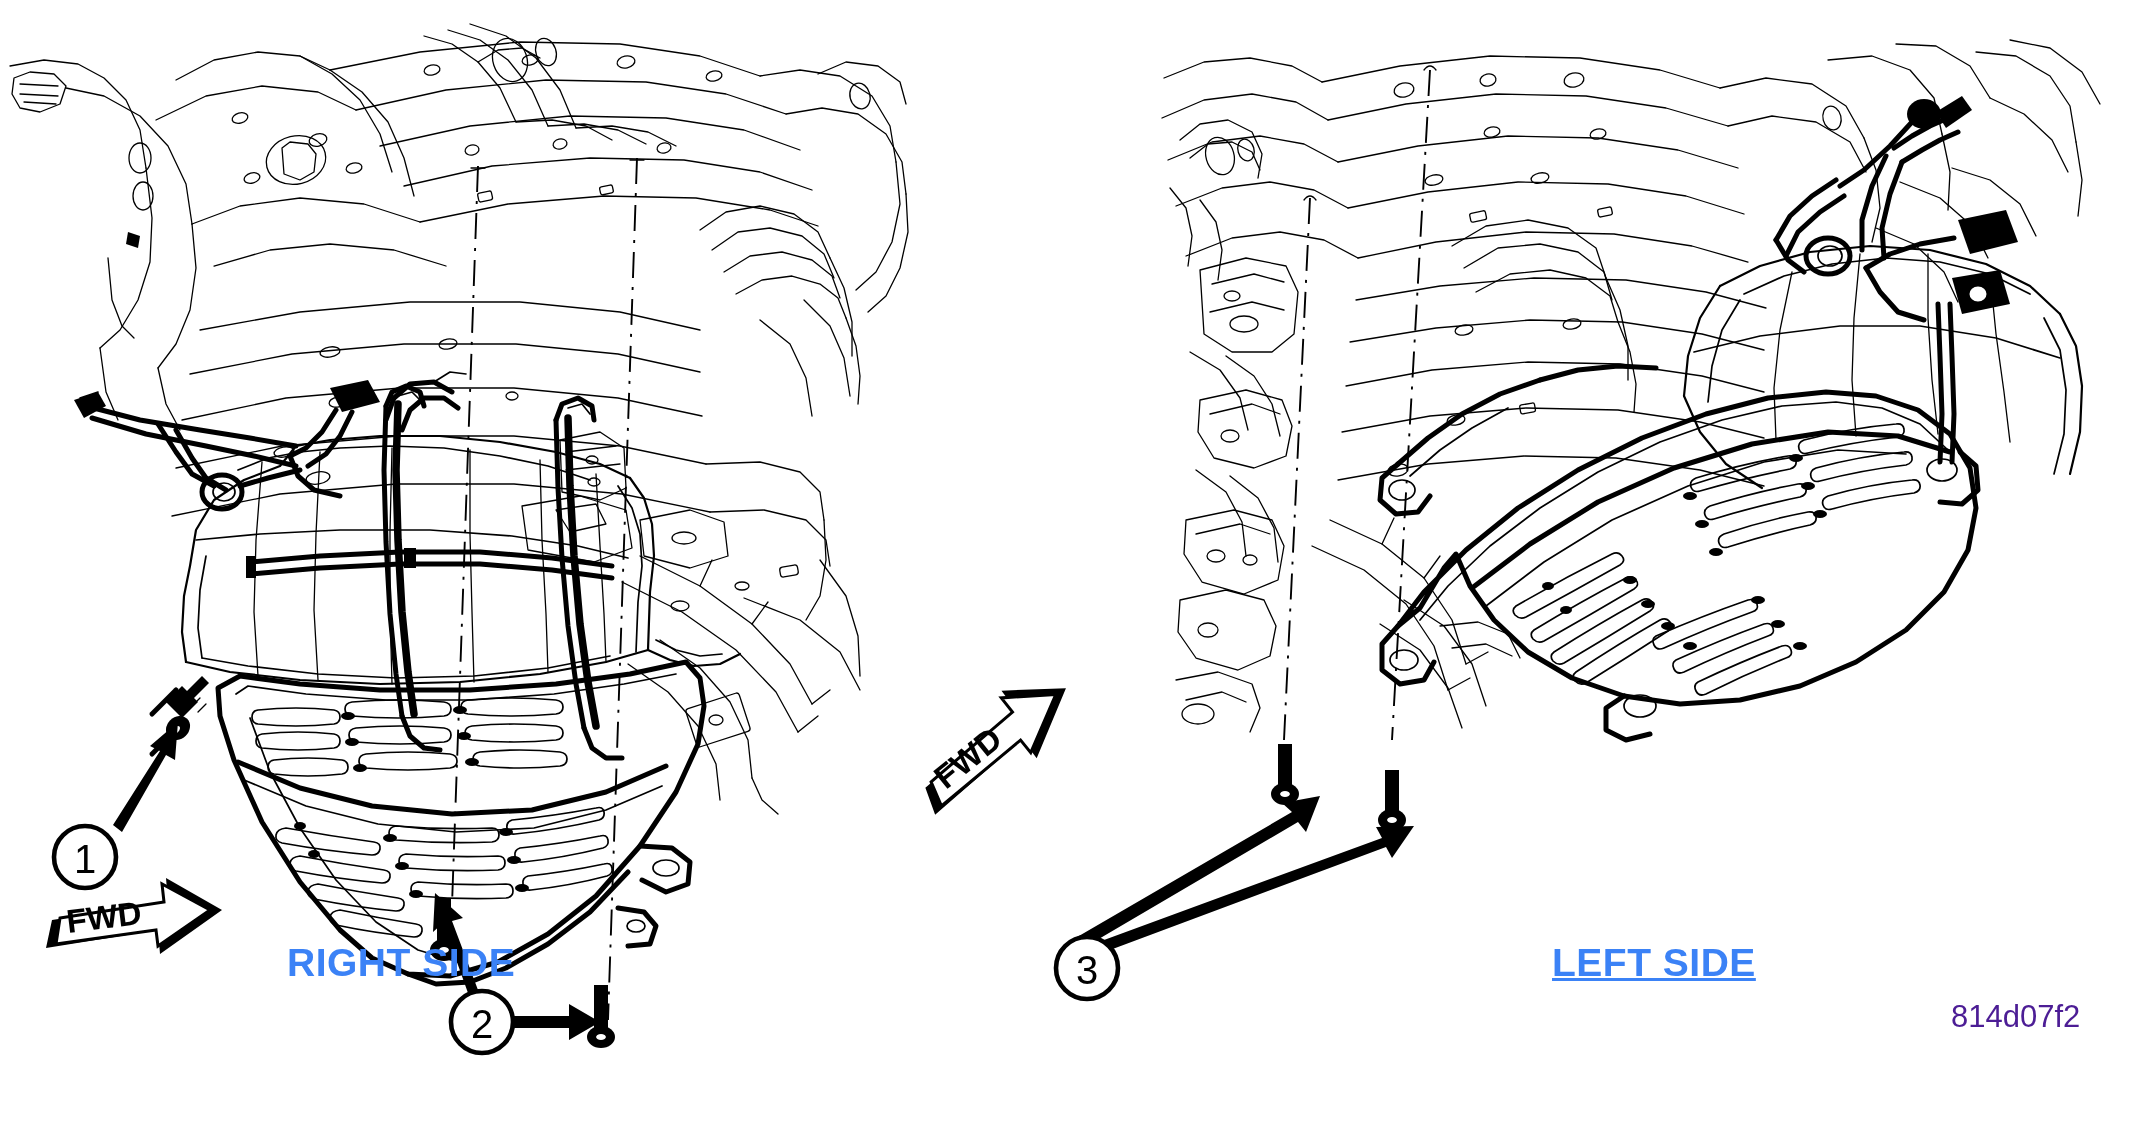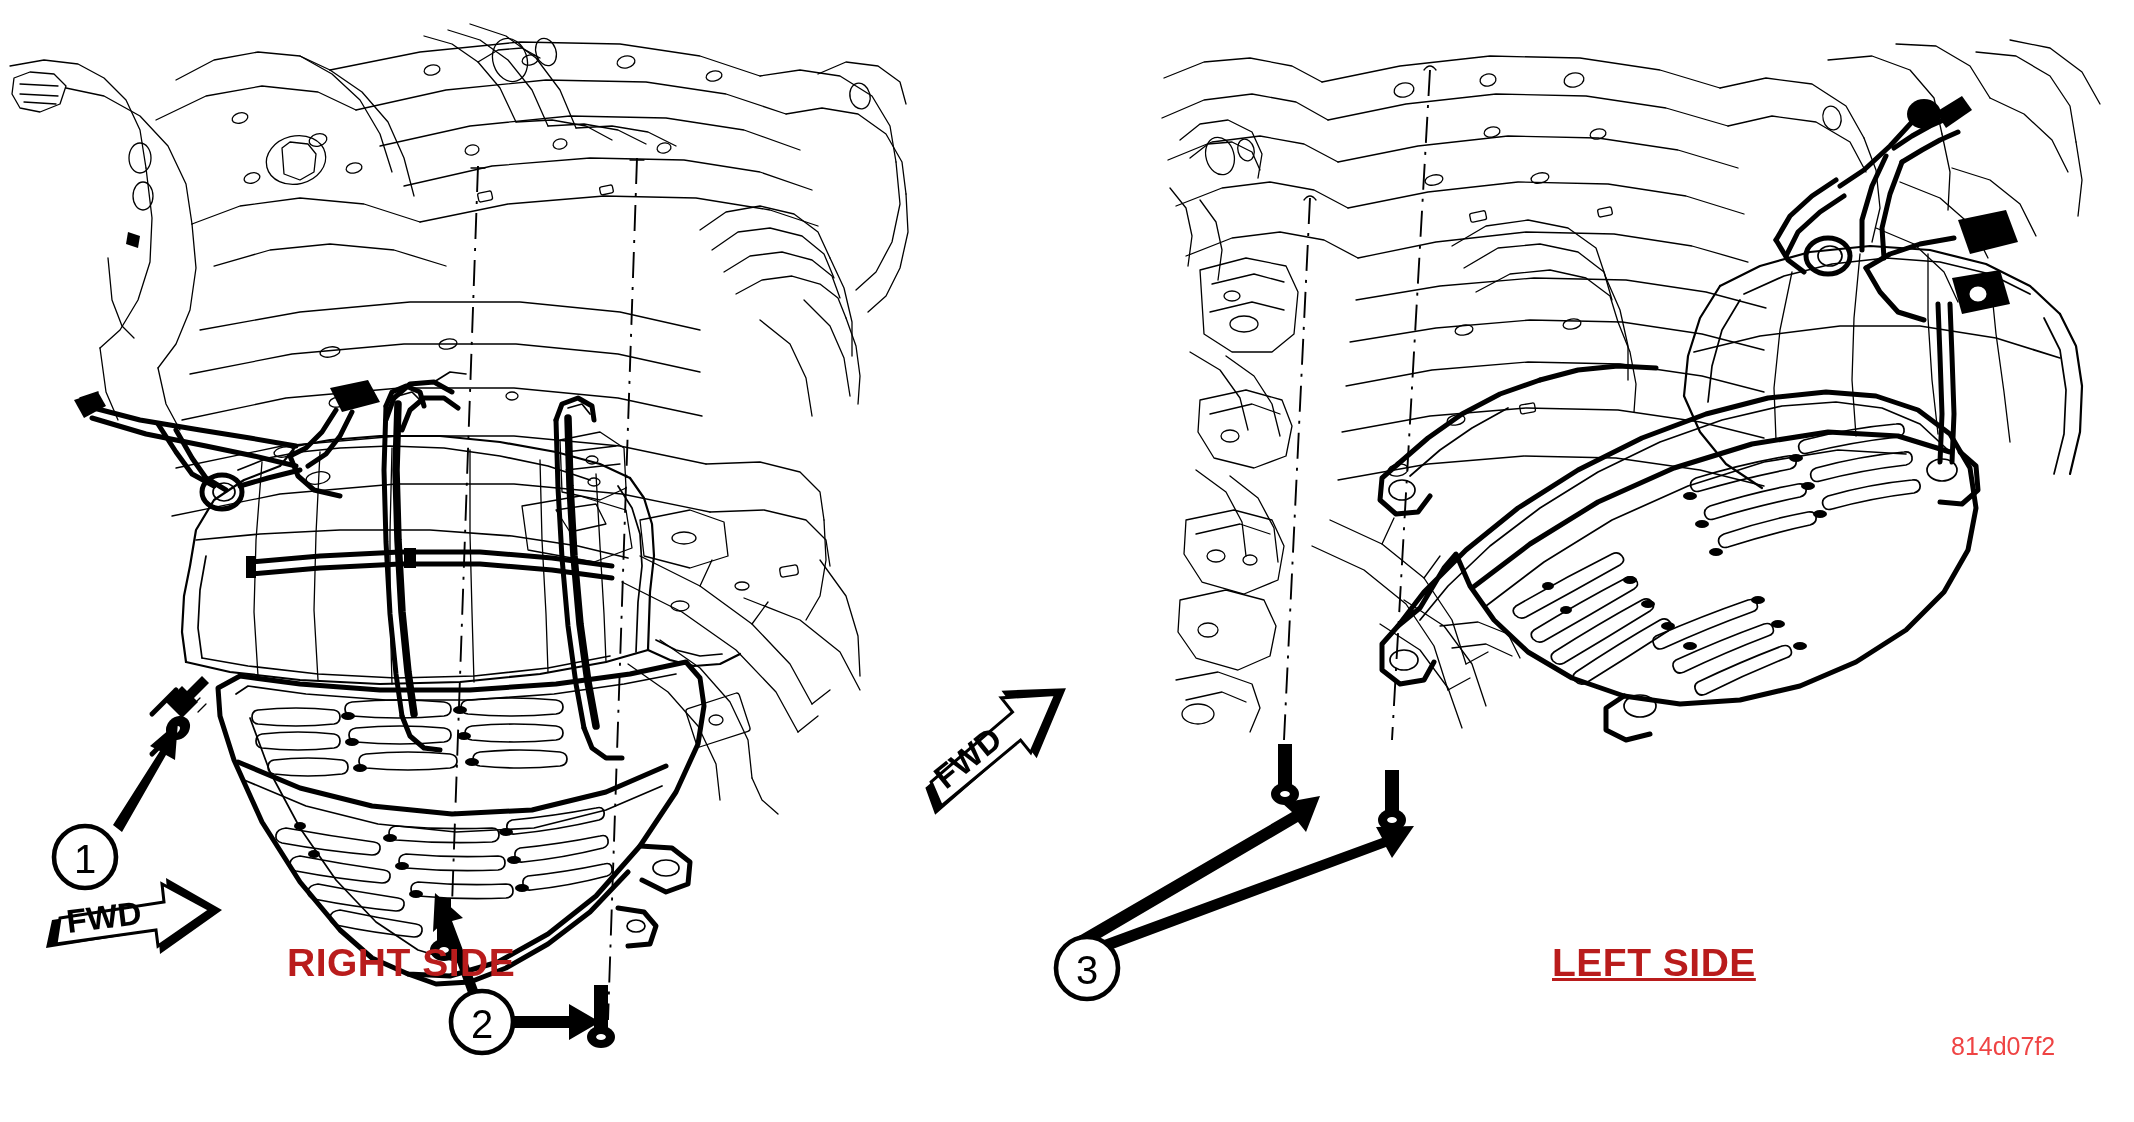--- a/index.html
+++ b/index.html
@@ -42,32 +42,32 @@
     fill: #000;
     text-anchor: middle;
     dominant-baseline: central;
   }
   .side-label {
     position: absolute;
     font-family: "Liberation Sans", sans-serif;
     font-weight: bold;
     font-size: 39px;
     letter-spacing: 0.5px;
-    color: #b91c1c;
+    color: #3b82f6;
     white-space: nowrap;
   }
   #label-right-side { left: 287px; top: 941px; }
   #label-left-side  { left: 1552px; top: 941px; text-decoration: underline; }
   #figure-code {
     position: absolute;
     left: 1951px;
-    top: 1032px;
+    top: 999px;
     font-family: "Liberation Sans", sans-serif;
-    font-size: 25px;
-    color: #ef4444;
+    font-size: 31px;
+    color: #4c1d95;
     white-space: nowrap;
   }
 </style>
 </head>
 <body>
 
 <div id="figure-root">
 
   <svg id="figure-svg" viewBox="0 0 2134 1122" xmlns="http://www.w3.org/2000/svg">
 

